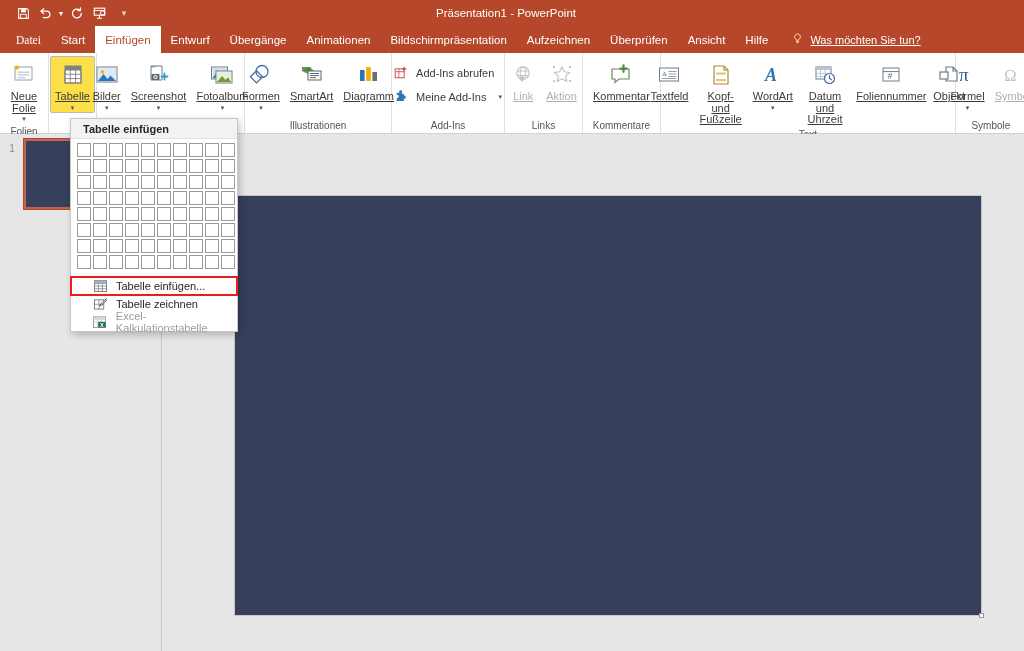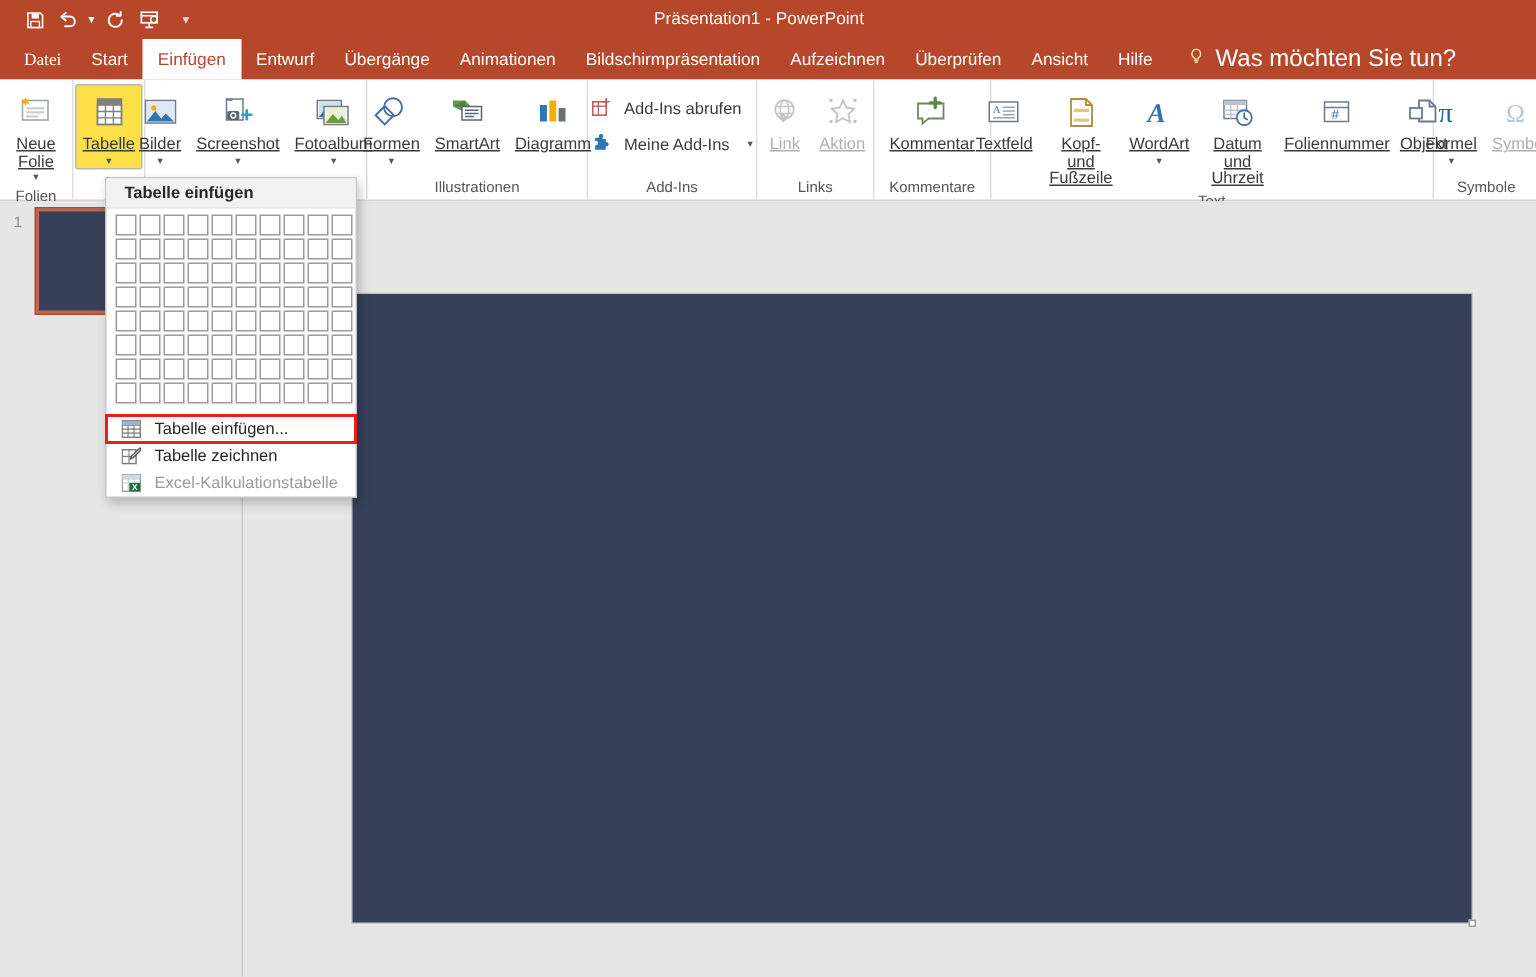--- a/index.html
+++ b/index.html
@@ -49,22 +49,22 @@
     display:flex; align-items:center;
     color:#ffffff; font-size:11.5px; cursor:pointer;
     white-space:nowrap;
   }
   .tab.active{
     background:#ffffff; color:#b7472a;
   }
   .tab:first-child{ margin-left:6px;font-family:Liberation Serif, serif; }
   .tellme{
     display:flex; align-items:center; gap:7px;
-    height:27px; padding:0 8px 0 14px; color:#ffffff; font-size:16px;
-    cursor:pointer; white-space:nowrap;
+    height:27px; padding:0 8px 0 14px; color:#ffffff; font-size:11px;
+    cursor:pointer; white-space:nowrap;text-decoration:underline;
   }
   .bulb{ color:#ffe9a8; }
 
   
   .ribbon{
     position:absolute; left:0; top:53px; width:1024px; height:81px;
     background:#ffffff;
     border-bottom:1px solid #d2d2d2;
     display:flex; align-items:stretch;
   }
@@ -165,21 +165,21 @@
   .cell{
     width:14px; height:14px;
     border:1px solid #9b9b9b;
     background:#ffffff;
     cursor:pointer;
   }
   .menu-sep{ height:1px; background:#e0e0e0; margin:1px 0 0 0; }
   .mitem{
     position:relative;
     height:18px; display:flex; align-items:center; gap:9px;
-    padding-left:9px; font-size:11px; color:#262626; cursor:pointer;
+    padding-left:22px; font-size:11px; color:#262626; cursor:pointer;
   }
   .mitem .mico{ width:14px; height:14px; display:flex; align-items:center; justify-content:center; }
   .mitem.highlighted{
     outline:2px solid #ee1c1c; outline-offset:-1px;
   }
   .mitem.disabled{ color:#9c9c9c; }
 </style>
 </head>
 <body>
 

